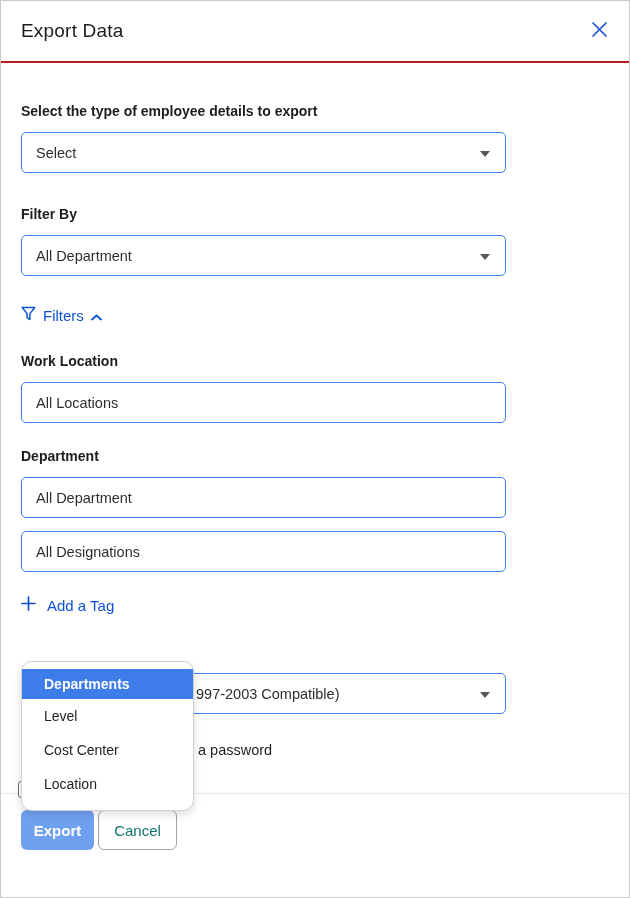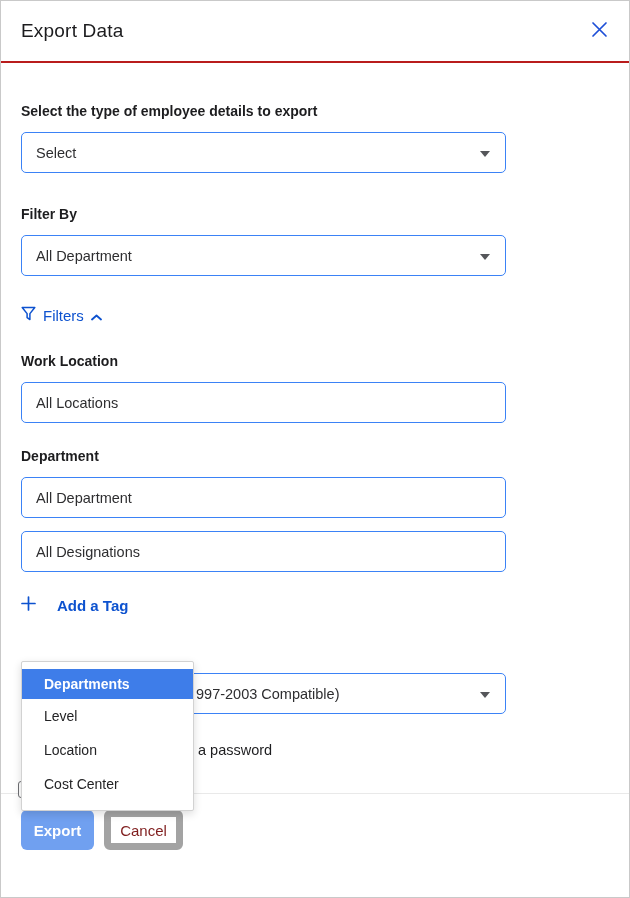--- a/index.html
+++ b/index.html
@@ -57,22 +57,22 @@
   .filters-toggle {
     margin-top: 30px; height: 18px;
     display: flex; align-items: center; gap: 7px;
     color: #0d52cf; font-size: 15px; font-weight: 500;
     width: fit-content; cursor: pointer;
   }
 
   
   .add-tag {
     margin-top: 24px; height: 18px;
-    display: flex; align-items: center; gap: 21px;
-    color: #0d52cf; font-size: 15px; font-weight: 700;
+    display: flex; align-items: center; gap: 11px;
+    color: #0d52cf; font-size: 15px; font-weight: 400;
     width: fit-content; cursor: pointer;
   }
 
   
   .format-select { margin-top: 59px; padding-left: 174px; }
 
   
   .password-row {
     margin-top: 27px; height: 18px;
     display: flex; align-items: center;
@@ -84,50 +84,50 @@
     width: 17px; height: 17px;
     border: 1.5px solid #6f7074; border-radius: 3px; background: #fff;
     z-index: 1; cursor: pointer;
   }
 
   
   .tag-menu {
     position: absolute; left: 20px; top: 660px;
     width: 173px; height: 150px;
     background: #fff;
-    border: 1px solid #d2d2d2; border-radius: 2px;
+    border: 1px solid #d2d2d2; border-radius: 11px;
     box-shadow: 0 3px 8px rgba(0,0,0,.14);
     z-index: 5;
     padding-top: 7px;
   }
   .tag-menu-item {
     height: 34px; display: flex; align-items: center;
     padding-left: 22px;
     font-size: 14px; font-weight: 500; color: #232325;
     cursor: pointer;
   }
   .tag-menu-item.selected {
     height: 30px;
     background: #3e7de9; color: #fff; font-weight: 600;
   }
 
   
   .footer-divider { margin-top: 34px; margin-left: -20px; width: 630px; height: 1px; background: #e9e9e9; }
-  .footer { display: flex; gap: 10px; margin-top: 16px; }
+  .footer { display: flex; gap: 4px; margin-top: 16px; }
   .btn {
     height: 40px; border-radius: 6px;
     display: flex; align-items: center; justify-content: center;
     font-size: 15px; cursor: pointer;
     font-family: "Liberation Sans", sans-serif;
   }
   .btn-export {
     width: 73px; background: #70a0f0; color: #fff; font-weight: 600; border: none;
   }
   .btn-cancel {
-    width: 79px; background: #fff; color: #7f1d1d; border: 7px solid #a3a3a3; font-weight: 400;
+    width: 79px; background: #fff; color: #0f766e; border: 1px solid #a3a3a3; font-weight: 400;
   }
 </style>
 </head>
 <body>
 
 <div class="screen">
 
   <div class="header">
     <div class="title">Export Data</div>
     <div class="close-btn">
@@ -204,17 +204,17 @@
       <button class="btn btn-export">Export</button>
       <button class="btn btn-cancel">Cancel</button>
     </div>
   </div>
 
   <span class="checkbox-abs"></span>
 
   <div class="tag-menu">
     <div class="tag-menu-item selected">Departments</div>
     <div class="tag-menu-item">Level</div>
+    <div class="tag-menu-item">Cost Center</div>
     <div class="tag-menu-item">Location</div>
-    <div class="tag-menu-item">Cost Center</div>
   </div>
 
 </div>
 
 </body></html>

